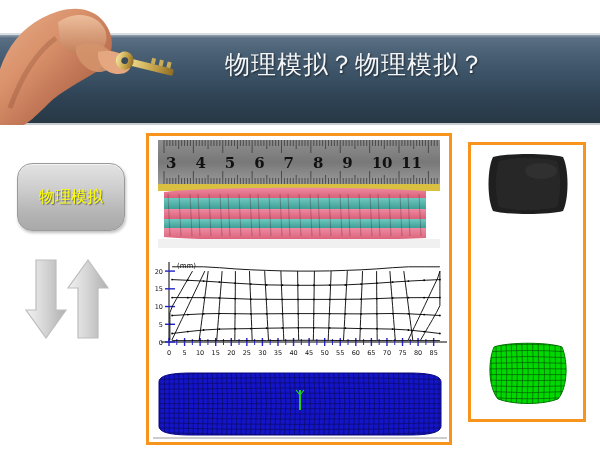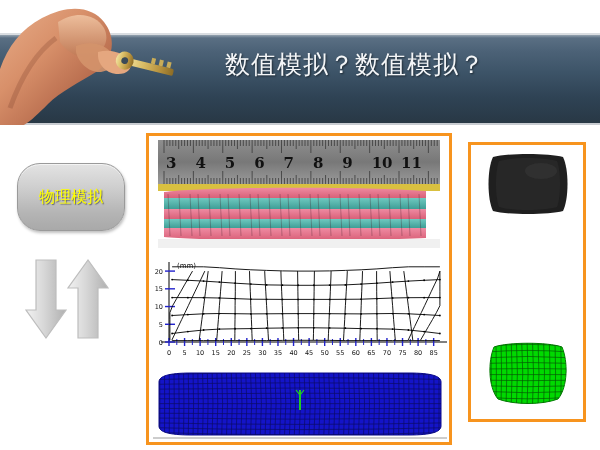--- a/index.html
+++ b/index.html
@@ -32,21 +32,21 @@
     text-shadow: 1px 1px 2px rgba(0,0,0,.55);
     white-space: nowrap;
   }
 
   
   #hand-graphic { position:absolute; left:0px; top:0px; width:210px; height:125px; }
 
   
   .sim-button {
     position: absolute; left: 17px; width: 108px; height: 68px;
-    border-radius: 23px;
+    border-radius: 15px;
     background: linear-gradient(180deg,#e3e3e3 0%,#cfcfcf 35%,#b4b4b4 75%,#a9a9a9 100%);
     border: 1px solid #9a9a9a;
     box-shadow: 1px 2px 3px rgba(0,0,0,.25), inset 0 1px 0 rgba(255,255,255,.6);
     display: flex; align-items: center; justify-content: center;
   }
   .sim-button span {
     color: #ffff00;
     font-size: 16px;
     font-family: "DejaVu Serif","Liberation Serif",serif;
     text-shadow: 1px 1px 1px rgba(90,90,90,.9);
@@ -113,21 +113,21 @@
       <circle cx="124" cy="61.5" r="9" fill="url(#keyG)"></circle>
       <circle cx="124" cy="61.5" r="3.4" fill="#3b4a57"></circle>
       <rect x="150" y="52" width="4" height="6" fill="#c9ac58"></rect>
       <rect x="158" y="52" width="4" height="6" fill="#c9ac58"></rect>
       <rect x="166" y="52" width="4" height="6" fill="#c9ac58"></rect>
     </g>
 
     <path d="M10,108 C 20,80 34,54 56,38" stroke="rgba(120,60,40,.25)" stroke-width="5" fill="none"></path>
   </svg>
 
-  <div id="banner-title">数值模拟？数值模拟？</div>
+  <div id="banner-title">物理模拟？物理模拟？</div>
 
   <div class="sim-button" id="btn-physical">
     <span>物理模拟</span>
   </div>
 
   <svg id="arrow-group" viewBox="0 0 100 85" preserveAspectRatio="none">
     <defs>
       <linearGradient id="arrG" x1="0" y1="0" x2="1" y2="0">
         <stop offset="0%" stop-color="#f2f2f2"></stop>
         <stop offset="45%" stop-color="#d7d7d7"></stop>

